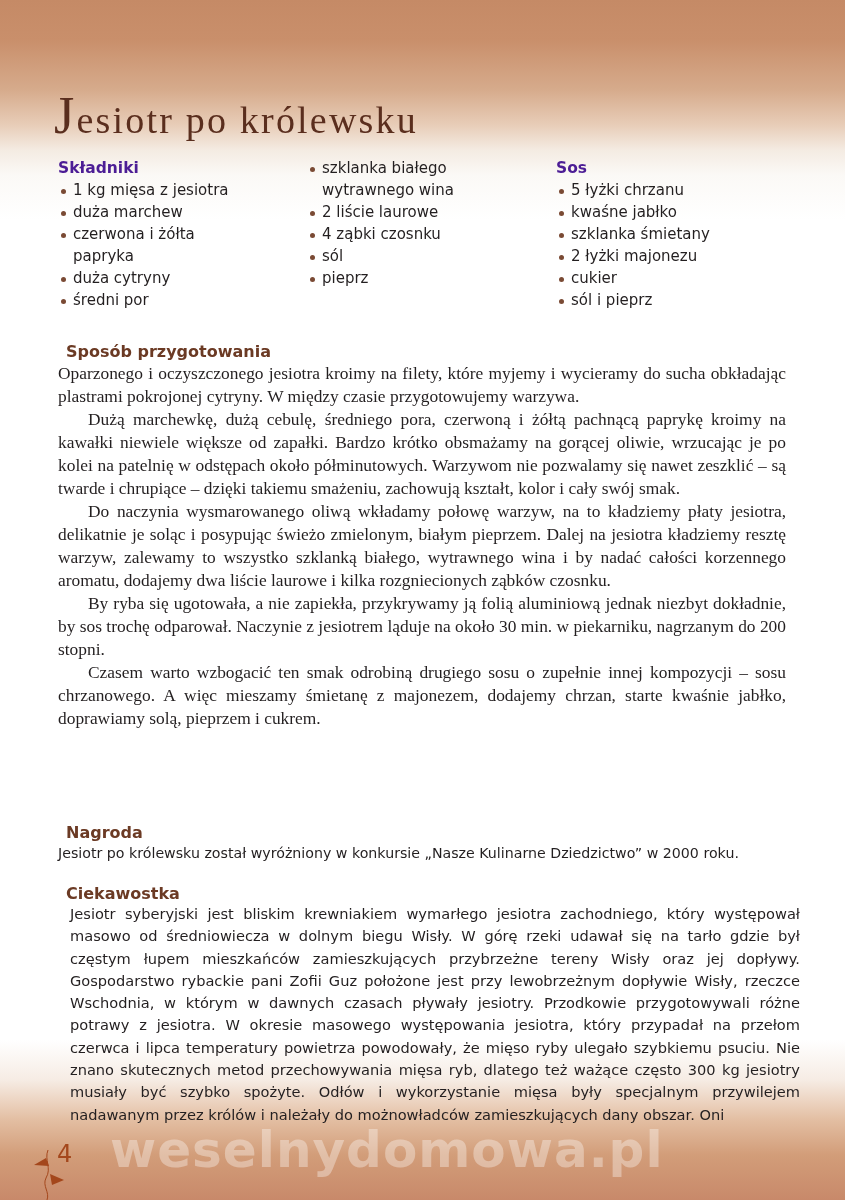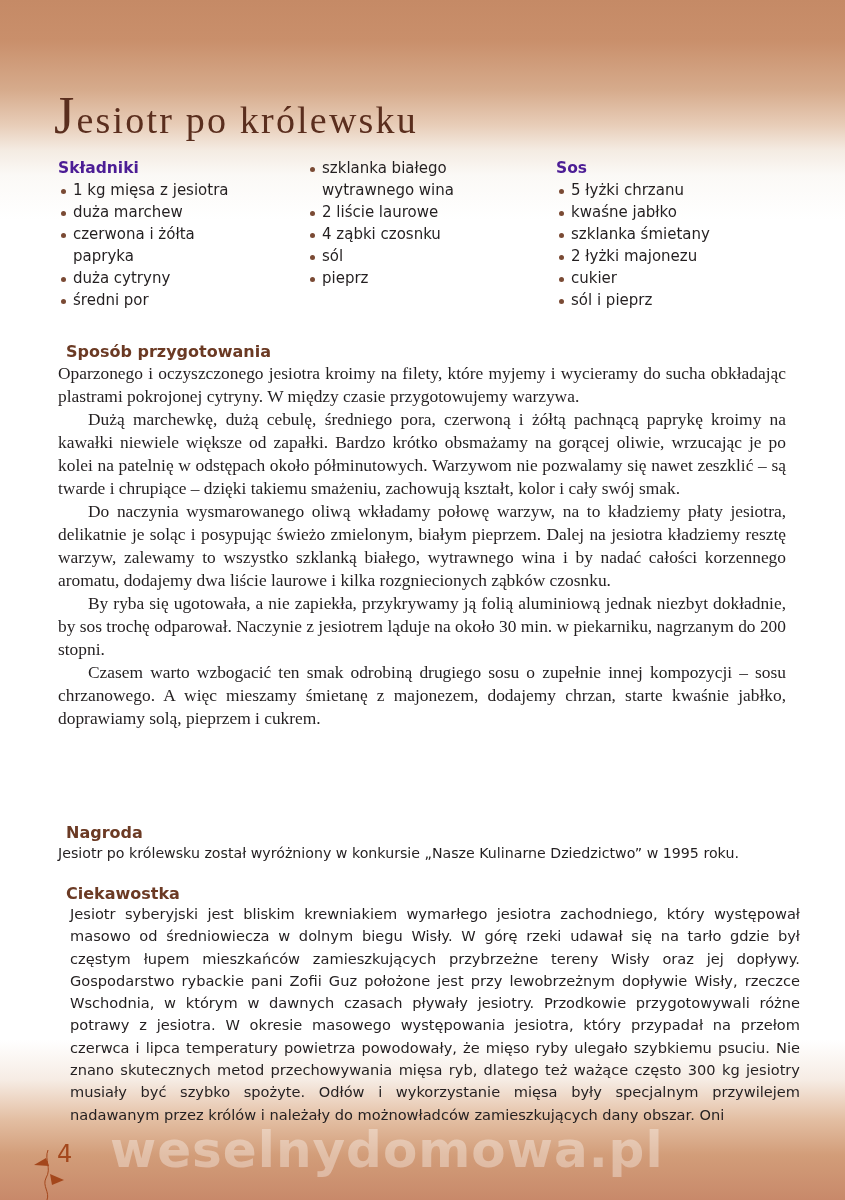--- a/index.html
+++ b/index.html
@@ -106,21 +106,21 @@
 <h2 class="section-h sans" style="top:334px">Sposób przygotowania</h2>
 <div class="prep">
   <p>Oparzonego i oczyszczonego jesiotra kroimy na filety, które myjemy i wycieramy do sucha obkładając plastrami pokrojonej cytryny. W między czasie przygotowujemy warzywa.</p>
   <p>Dużą marchewkę, dużą cebulę, średniego pora, czerwoną i żółtą pachnącą paprykę kroimy na kawałki niewiele większe od zapałki. Bardzo krótko obsmażamy na gorącej oliwie, wrzucając je po kolei na patelnię w odstępach około półminutowych. Warzywom nie pozwalamy się nawet zeszklić – są twarde i chrupiące – dzięki takiemu smażeniu, zachowują kształt, kolor i cały swój smak.</p>
   <p>Do naczynia wysmarowanego oliwą wkładamy połowę warzyw, na to kładziemy płaty jesiotra, delikatnie je soląc i posypując świeżo zmielonym, białym pieprzem. Dalej na jesiotra kładziemy resztę warzyw, zalewamy to wszystko szklanką białego, wytrawnego wina i by nadać całości korzennego aromatu, dodajemy dwa liście laurowe i kilka rozgniecionych ząbków czosnku.</p>
   <p>By ryba się ugotowała, a nie zapiekła, przykrywamy ją folią aluminiową jednak niezbyt dokładnie, by sos trochę odparował. Naczynie z jesiotrem ląduje na około 30 min. w piekarniku, nagrzanym do 200 stopni.</p>
   <p>Czasem warto wzbogacić ten smak odrobiną drugiego sosu o zupełnie innej kompozycji – sosu chrzanowego. A więc mieszamy śmietanę z majonezem, dodajemy chrzan, starte kwaśnie jabłko, doprawiamy solą, pieprzem i cukrem.</p>
 </div>
 
 <h2 class="section-h sans" style="top:815px">Nagroda</h2>
-<div class="award sans">Jesiotr po królewsku został wyróżniony w konkursie „Nasze Kulinarne Dziedzictwo” w 1995 roku.</div>
+<div class="award sans">Jesiotr po królewsku został wyróżniony w konkursie „Nasze Kulinarne Dziedzictwo” w 2000 roku.</div>
 
 <h2 class="section-h sans" style="top:876px">Ciekawostka</h2>
 <div class="trivia sans">Jesiotr syberyjski jest bliskim krewniakiem wymarłego jesiotra zachodniego, który występował masowo od średniowiecza w dolnym biegu Wisły. W górę rzeki udawał się na tarło gdzie był częstym łupem mieszkańców zamieszkujących przybrzeżne tereny Wisły oraz jej dopływy. Gospodarstwo rybackie pani Zofii Guz położone jest przy lewobrzeżnym dopływie Wisły, rzeczce Wschodnia, w którym w dawnych czasach pływały jesiotry. Przodkowie przygotowywali różne potrawy z jesiotra. W okresie masowego występowania jesiotra, który przypadał na przełom czerwca i lipca temperatury powietrza powodowały, że mięso ryby ulegało szybkiemu psuciu. Nie znano skutecznych metod przechowywania mięsa ryb, dlatego też ważące często 300 kg jesiotry musiały być szybko spożyte. Odłów i wykorzystanie mięsa były specjalnym przywilejem nadawanym przez królów i należały do możnowładców zamieszkujących dany obszar. Oni</div>
 
 <div class="watermark">weselnydomowa.pl</div>
 
 <svg class="leaf-icon" width="40" height="50" viewBox="0 0 40 50">
   <path d="M18 0 C14 10, 22 18, 16 28 C12 36, 20 42, 17 50" stroke="#a4471c" stroke-width="1" fill="none"></path>
   <path d="M4 15 L16 8 L19 16 Z" fill="#a4471c"></path>
   <path d="M20 24 L34 30 L22 35 Z" fill="#a4471c"></path>

